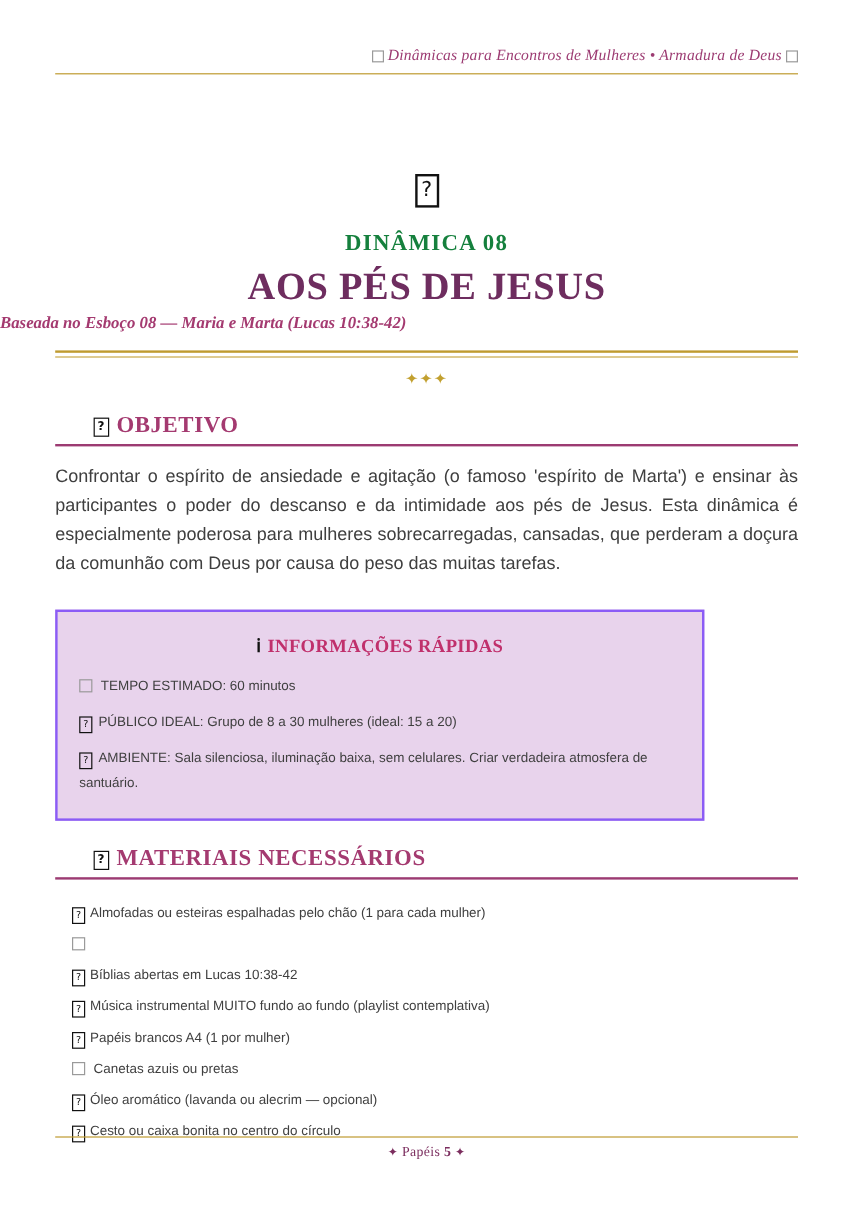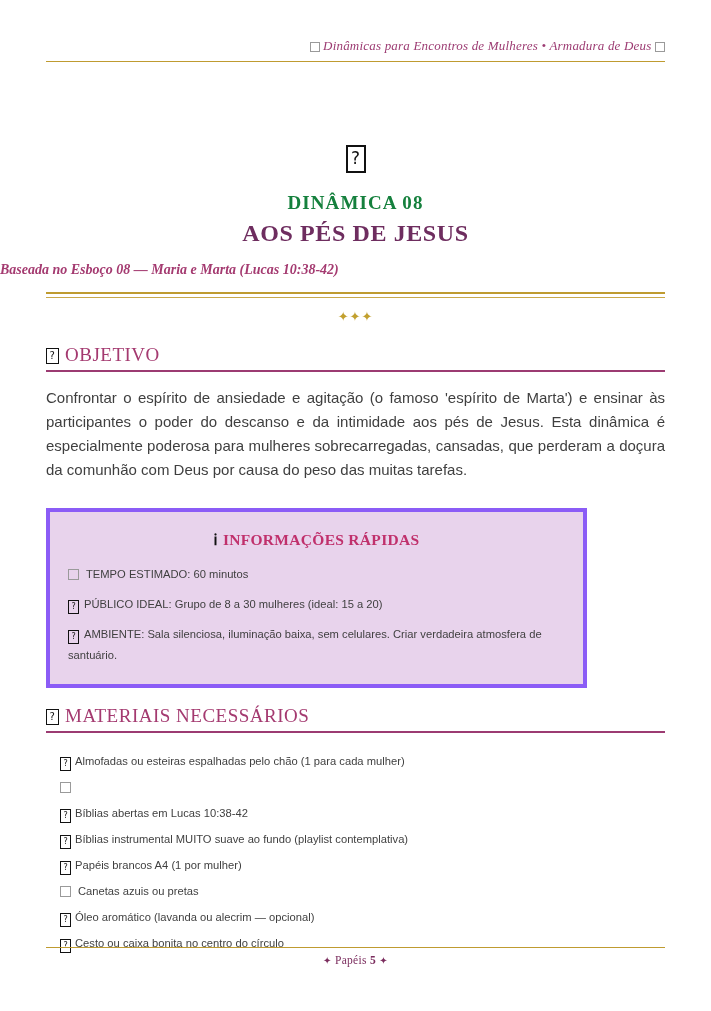--- a/index.html
+++ b/index.html
@@ -90,21 +90,21 @@
     letter-spacing: 1.1px;
     color: #15803d;
   }
   .dyn-title {
     position: absolute;
     left: 0; top: 220px;
     width: 711px;
     text-align: center;
     font-family: "Liberation Serif", serif;
     font-weight: bold;
-    font-size: 24px;
+    font-size: 32px;
     letter-spacing: .6px;
     color: #6E2D5F;
   }
   .dyn-sub {
     position: absolute;
     left: 0; top: 262px;
     width: 711px;
     text-align: left;
     font-family: "Liberation Serif", serif;
     font-style: italic;
@@ -145,26 +145,27 @@
   }
 
   
   .section {
     position: absolute;
     left: 46px;
     width: 619px;
   }
   .section-head {
     font-family: "Liberation Serif", serif;
-    font-weight: normal;
+    font-weight: bold;
     font-size: 19px;
     letter-spacing: .5px;
     color: #A43A70;
     white-space: nowrap;
     padding-bottom: 4px;
+    margin-left: 32px;
   }
   .section-head .tofu {
     width: 11px;
     height: 14px;
     font-size: 10px;
     line-height: 13px;
     margin-right: 6px;
     position: relative;
     top: -2px;
   }
@@ -185,21 +186,21 @@
     color: #3f3f3f;
     text-align: justify;
   }
 
   
   .infobox {
     position: absolute;
     left: 46px;
     top: 508px;
     width: 541px;
-    border: 4px solid #8b5cf6;
+    border: 2px solid #8b5cf6;
     background: #E8D3EC;
     box-sizing: border-box;
     padding: 16px 18px 18px 18px;
   }
   .infobox-title {
     text-align: center;
     font-family: "Liberation Serif", serif;
     font-weight: bold;
     font-size: 15.5px;
     color: #C0306C;
@@ -360,21 +361,21 @@
     <div class="mat-item">
       <span class="tofu">?</span><span>Almofadas ou esteiras espalhadas pelo chão (1 para cada mulher)</span>
     </div>
     <div class="mat-item">
       <span class="tofu-empty"></span>
     </div>
     <div class="mat-item">
       <span class="tofu">?</span><span>Bíblias abertas em Lucas 10:38-42</span>
     </div>
     <div class="mat-item">
-      <span class="tofu">?</span><span>Bíblias instrumental MUITO suave ao fundo (playlist contemplativa)</span>
+      <span class="tofu">?</span><span>Música instrumental MUITO fundo ao fundo (playlist contemplativa)</span>
     </div>
     <div class="mat-item">
       <span class="tofu">?</span><span>Papéis brancos A4 (1 por mulher)</span>
     </div>
     <div class="mat-item">
       <span class="tofu-empty"></span><span>Canetas azuis ou pretas</span>
     </div>
     <div class="mat-item">
       <span class="tofu">?</span><span>Óleo aromático (lavanda ou alecrim — opcional)</span>
     </div>

